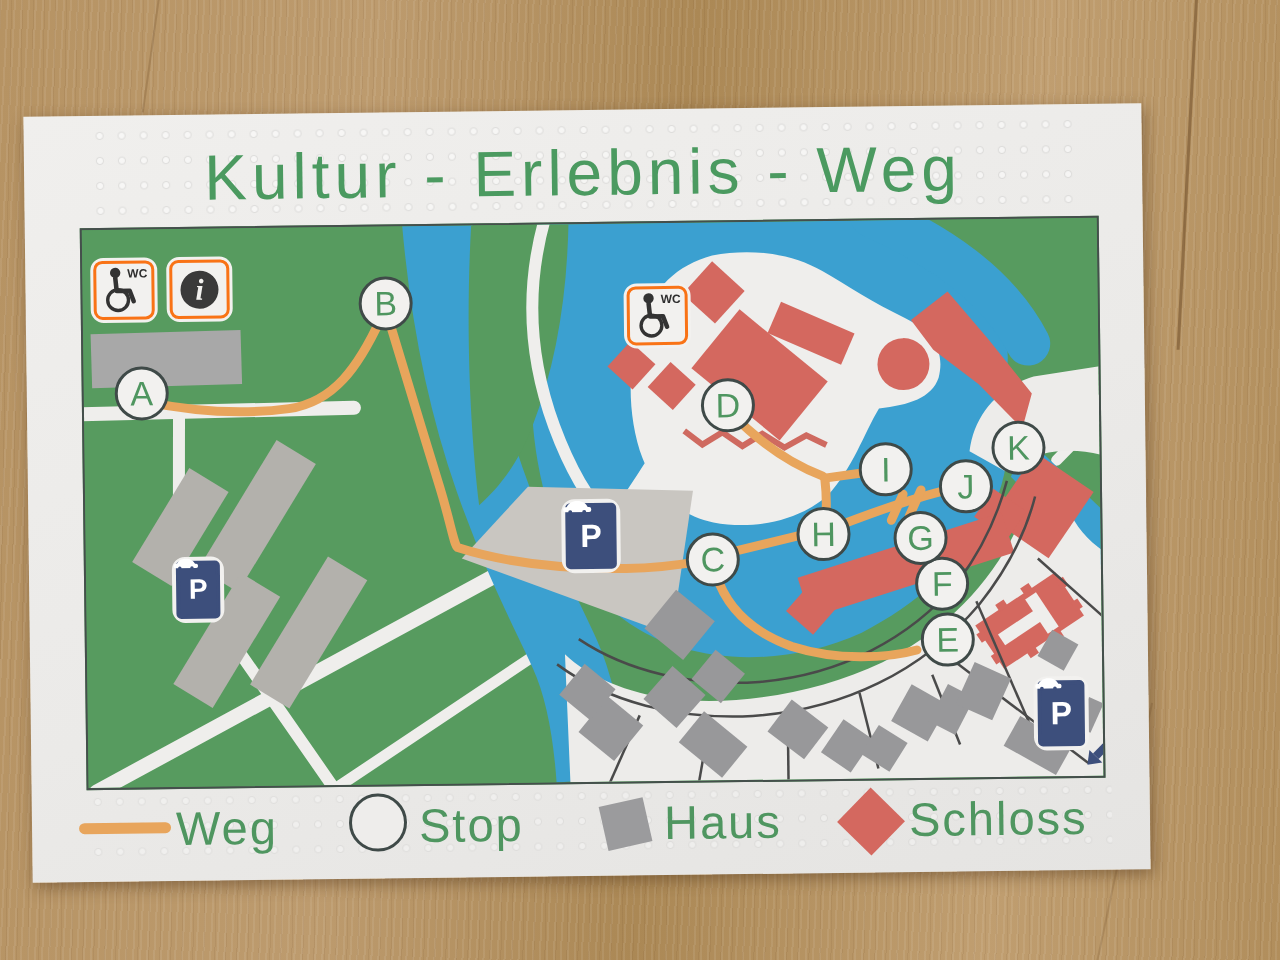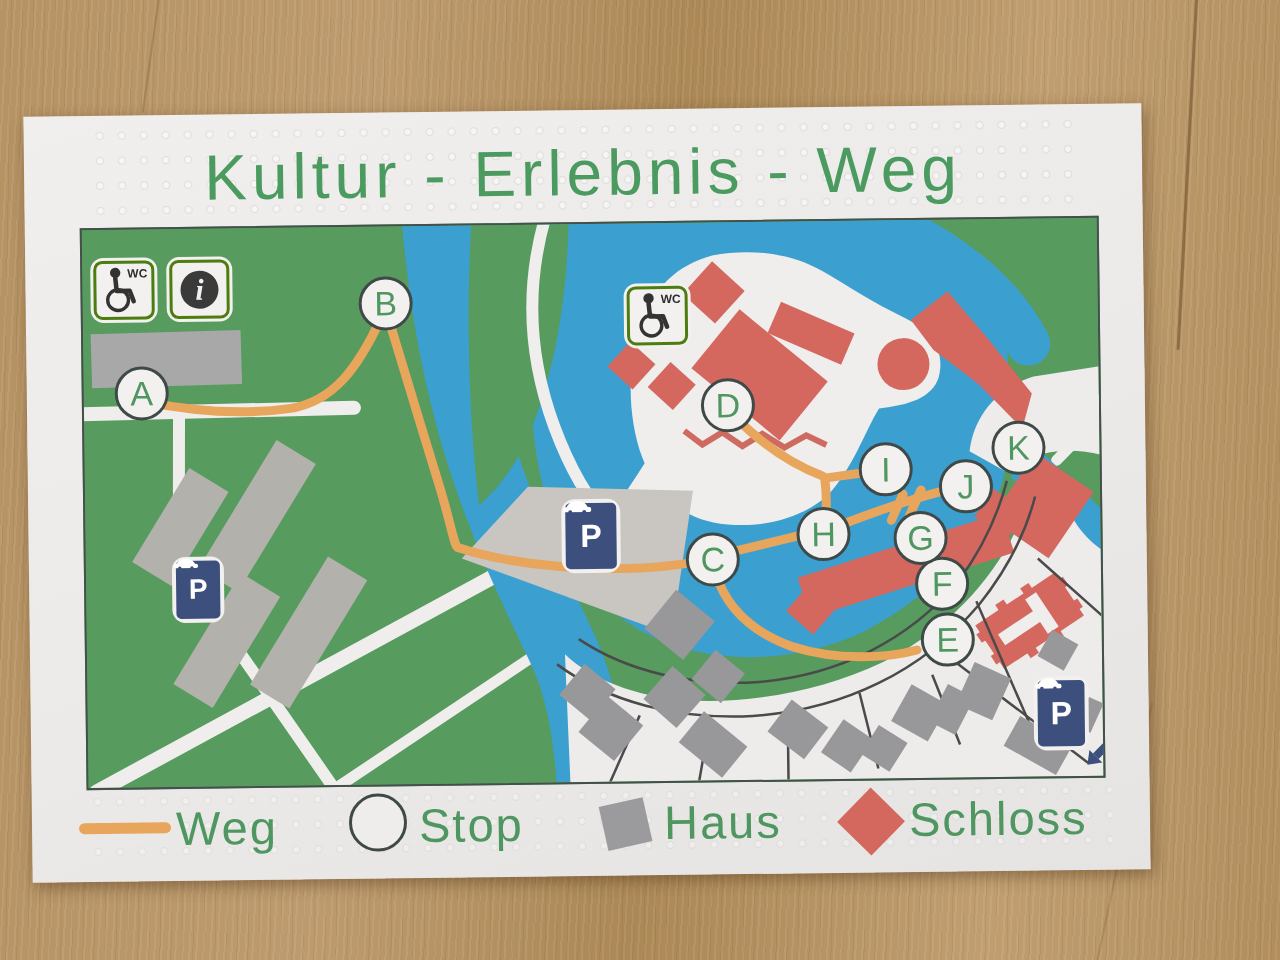--- a/index.html
+++ b/index.html
@@ -31,21 +31,21 @@
     border:2px solid #454f4c;background:#579b5f;overflow:hidden;
   }
   .map svg{position:absolute;left:0;top:0;}
   .stop{
     position:absolute;width:54px;height:54px;border-radius:50%;
     background:#f2f1ef;border:3px solid #3f4a48;box-sizing:border-box;
     display:flex;align-items:center;justify-content:center;
     font-size:34px;color:#4f9660;line-height:1;
   }
   .sign{position:absolute;background:#f2f1ef;border-radius:13px;padding:3px;box-sizing:border-box;}
-  .sign .inner{width:100%;height:100%;border:3px solid #4d7c0f;border-radius:9px;box-sizing:border-box;position:relative;background:#f2f1ef;overflow:hidden;}
+  .sign .inner{width:100%;height:100%;border:3px solid #f97316;border-radius:9px;box-sizing:border-box;position:relative;background:#f2f1ef;overflow:hidden;}
   .sign-wc .wc-txt{position:absolute;right:4px;top:3px;font-size:12px;font-weight:bold;color:#2f2f2f;}
   .sign-info .inner{display:flex;align-items:center;justify-content:center;}
   .info-dot{width:38px;height:38px;border-radius:50%;background:#3a3a3a;color:#f2f1ef;display:flex;align-items:center;justify-content:center;font-family:"Liberation Serif",serif;font-weight:bold;font-size:30px;font-style:italic;}
   .sign-p{padding:2px;}
   .sign-p .pbox{width:100%;height:100%;background:#3d4f7c;border:2px solid #f2f1ef;outline:2px solid #3d4f7c;outline-offset:-6px;border-radius:7px;box-sizing:border-box;display:flex;flex-direction:column;align-items:center;justify-content:center;}
   .sign-p .pletter{color:#ffffff;font-weight:bold;font-size:32px;line-height:0.9;}
   .legend-label{position:absolute;font-size:47px;color:#4f9660;letter-spacing:2px;white-space:nowrap;}
   .legend-line{position:absolute;width:92px;height:11px;border-radius:6px;background:#e8a55c;}
   .legend-circle{position:absolute;width:58px;height:58px;border-radius:50%;border:3px solid #3f4a48;box-sizing:border-box;background:#eeedeb;}
   .legend-square{position:absolute;width:45px;height:45px;background:#9b9b9d;transform:rotate(-12deg);}

